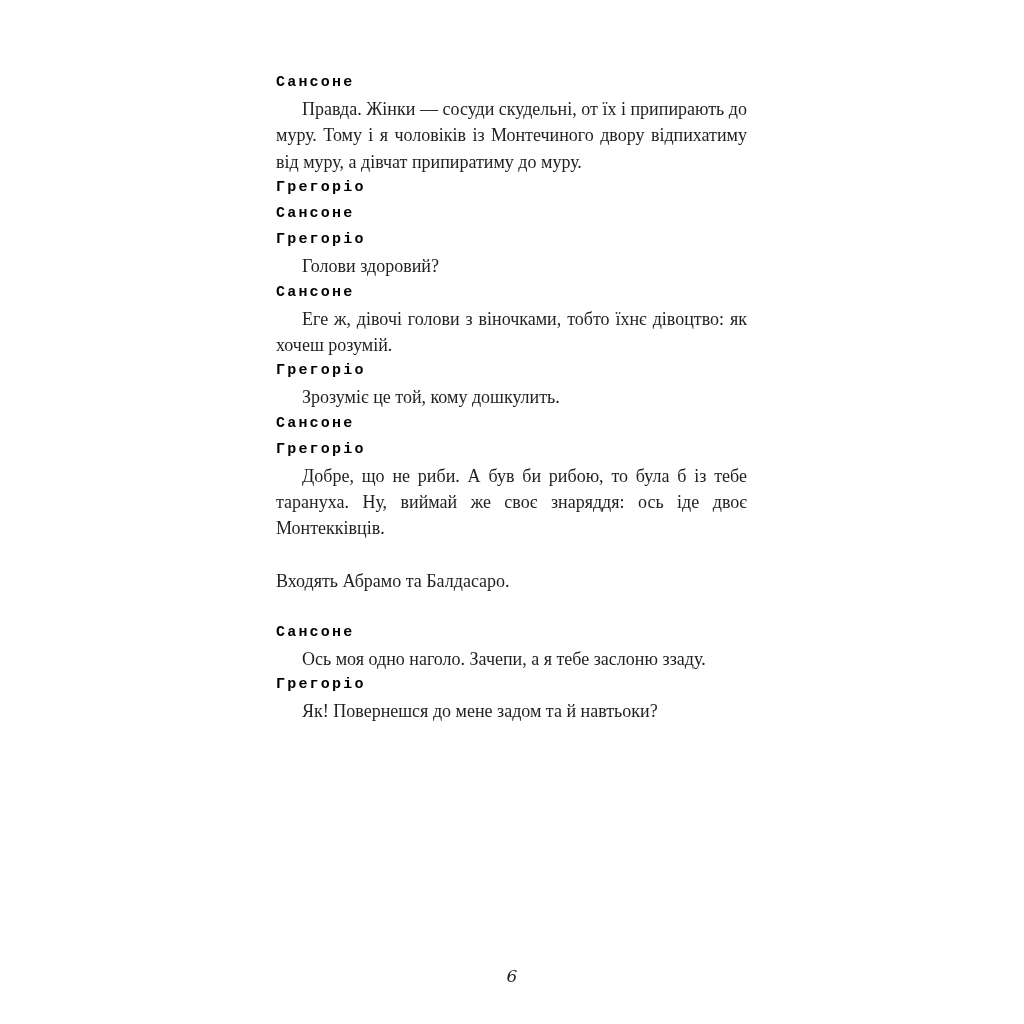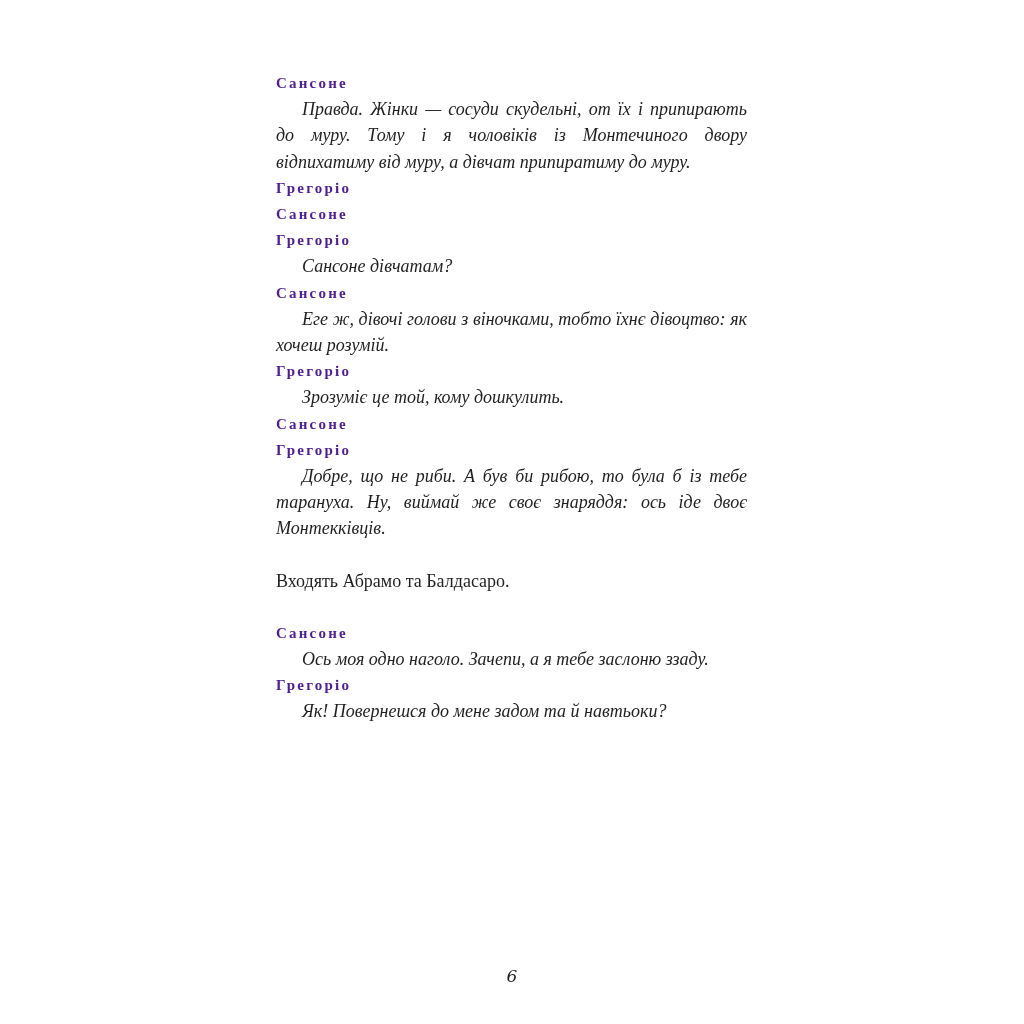--- a/index.html
+++ b/index.html
@@ -1,35 +1,35 @@
 <!DOCTYPE html>
 <html><head>
 <meta charset="utf-8">
 <style>
   html, body { margin:0; padding:0; background:#ffffff; }
   body { width:1024px; height:1024px; position:relative; overflow:hidden; }
   .page { position:absolute; left:276px; top:70px; width:471px; color:#1f1f1f;
     font-family:"Liberation Serif","DejaVu Serif",serif; font-size:18px; line-height:26.2px; }
-  .speaker { font-family:Liberation Serif, serif; font-weight:bold; font-size:15px;
-    letter-spacing:2.2px; color:#4c1d95; height:26.2px; line-height:26.2px; }
-  .speech { text-align:justify; text-indent:26px; margin:0;font-style:italic; }
+  .speaker { font-family:Liberation Mono, monospace; font-weight:bold; font-size:15px;
+    letter-spacing:2.2px; color:#000000; height:26.2px; line-height:26.2px; }
+  .speech { text-align:justify; text-indent:26px; margin:0; }
   .stage { text-align:left; margin:26px 0 26px 0; }
   .pagenum { position:absolute; left:0; width:1024px; top:966px; text-align:center;
     font-family:"DejaVu Serif",serif; font-style:italic; font-size:17px; color:#222; }
 </style>
 </head>
 <body>
 
 <div class="page">
   <div class="speaker">Сансоне</div>
   <p class="speech">Правда. Жінки — сосуди скудельні, от їх і припирають до муру. Тому і я чоловіків із Монтечиного двору відпихатиму від муру, а дівчат припиратиму до муру.</p>
   <div class="speaker">Грегоріо</div>
   <div class="speaker">Сансоне</div>
   <div class="speaker">Грегоріо</div>
-  <p class="speech">Сансоне дівчатам?</p>
+  <p class="speech">Голови здоровий?</p>
   <div class="speaker">Сансоне</div>
   <p class="speech">Еге ж, дівочі голови з віночками, тобто їхнє дівоцтво: як хочеш розумій.</p>
   <div class="speaker">Грегоріо</div>
   <p class="speech">Зрозуміє це той, кому дошкулить.</p>
   <div class="speaker">Сансоне</div>
   <div class="speaker">Грегоріо</div>
   <p class="speech">Добре, що не риби. А був би рибою, то була б із тебе тарануха. Ну, виймай же своє знаряддя: ось іде двоє Монтекківців.</p>
   <div class="stage">Входять Абрамо та Балдасаро.</div>
   <div class="speaker">Сансоне</div>
   <p class="speech">Ось моя одно наголо. Зачепи, а я тебе заслоню ззаду.</p>

